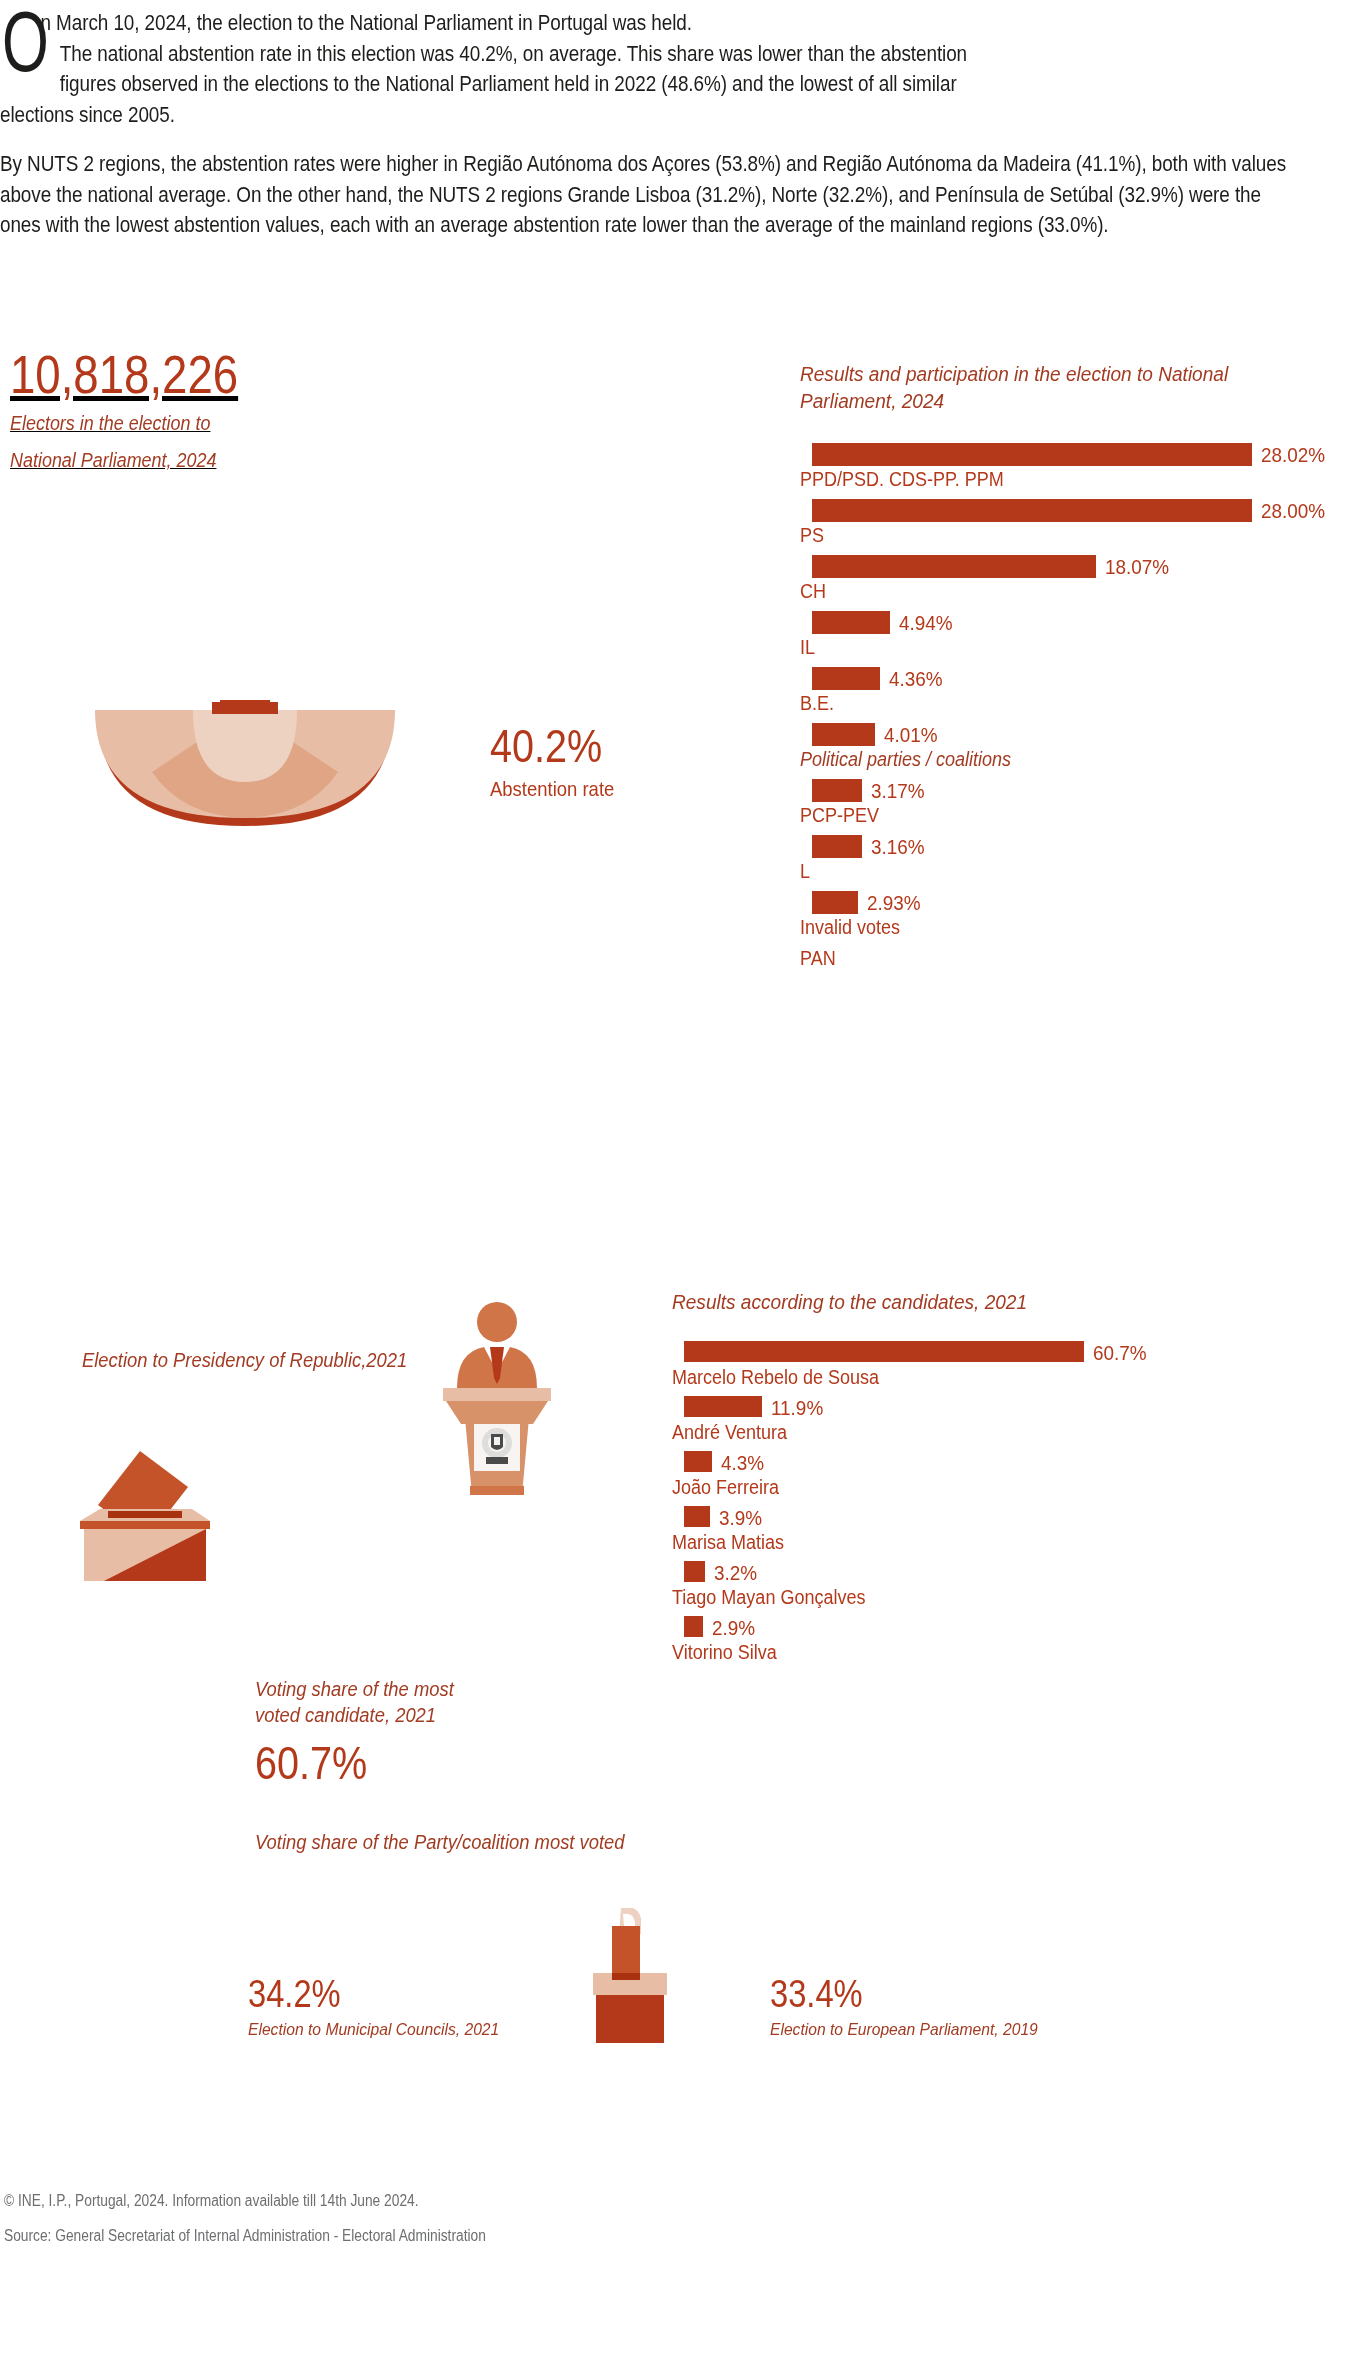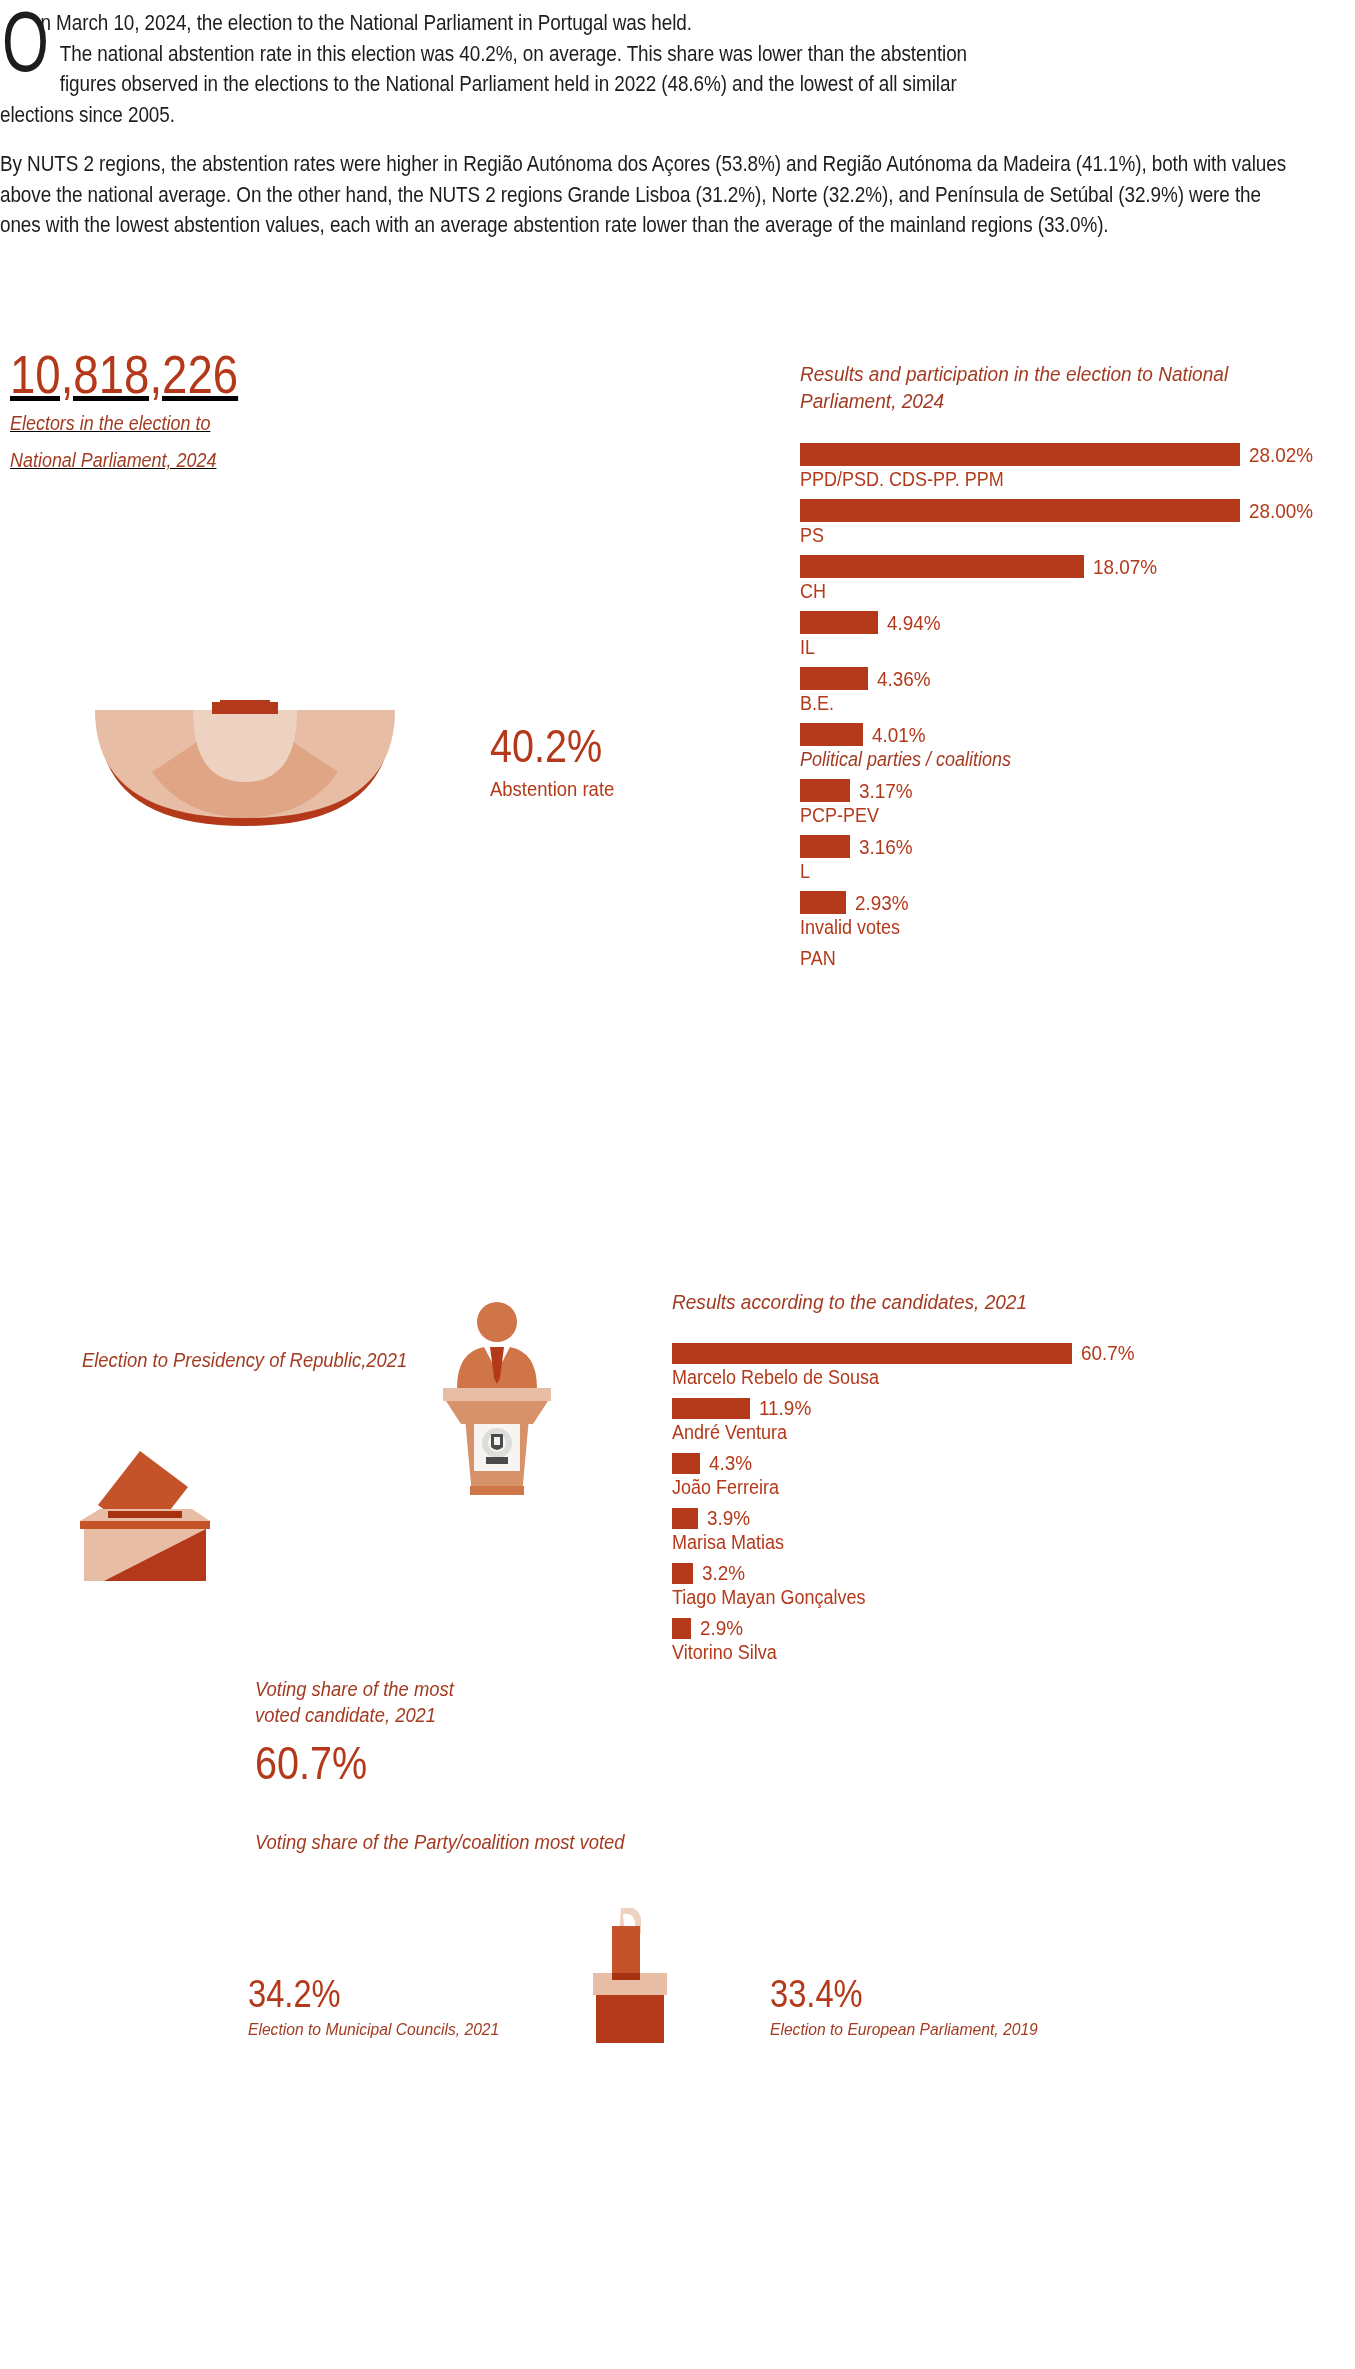--- a/index.html
+++ b/index.html
@@ -109,21 +109,21 @@
   .chart-title {
     color: #a33b22;
     font-style: italic;
     font-size: 20.5px;
     line-height: 1.33;
     transform: scaleX(0.93);
     transform-origin: left top;
     margin-bottom: 28px;
   }
   .bar-row { position: relative; margin-bottom: 8px; }
-  .bar-line { display: flex; align-items: center; }
+  .bar-line { display: flex; align-items: flex-start; margin-left: 12px; }
   .bar {
     height: 23px;
     background: #b4391a;
     flex: 0 0 auto;
   }
   .bar-value {
     color: #b4391a;
     font-size: 21px;
     margin-left: 9px;
     white-space: nowrap;
@@ -440,14 +440,18 @@
   <div class="stat-municipal">
     <div class="big-number">34.2%</div>
     <div class="ital-label">Election to Municipal Councils, 2021</div>
   </div>
 
   <div class="stat-european">
     <div class="big-number">33.4%</div>
     <div class="ital-label">Election to European Parliament, 2019</div>
   </div>
 
+  <div class="footer">
+    <div class="line1">© INE, I.P., Portugal, 2024. Information available till 14th June 2024.</div>
+    <div class="line2">Source: General Secretariat of Internal Administration - Electoral Administration</div>
+  </div>
 
 </div>
 
 </body></html>

